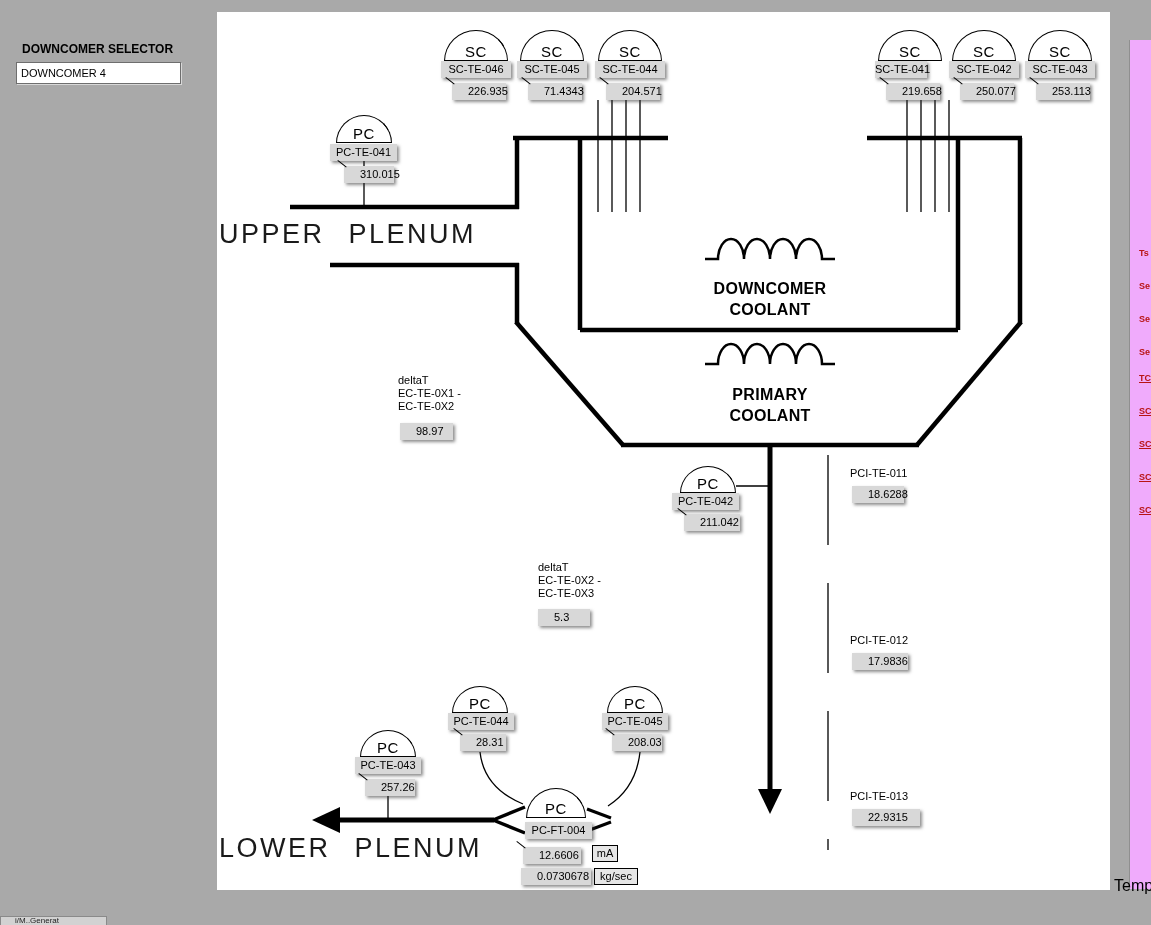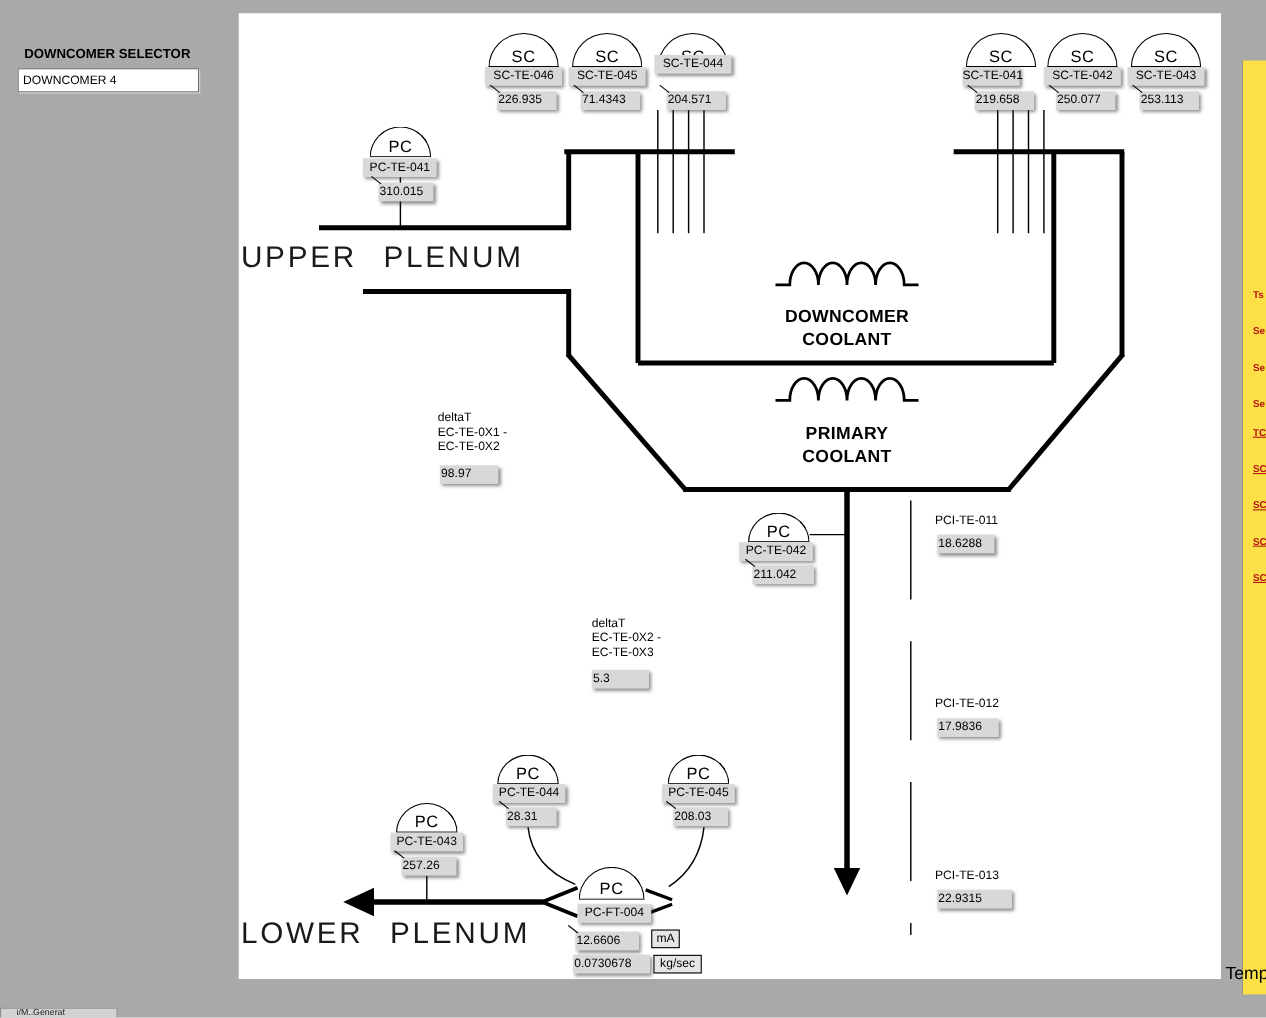--- a/index.html
+++ b/index.html
@@ -7,37 +7,37 @@
   body{background:#a9a9a9;font-family:"Liberation Sans",sans-serif;position:relative;color:#000}
   #canvas{position:absolute;left:217px;top:12px;width:893px;height:878px;background:#ffffff}
   #pipes{position:absolute;left:0;top:0;z-index:1}
   .sensor{position:absolute;z-index:3}
   .dome{position:absolute;left:0;top:0;border:1.5px solid #000;border-radius:50% 50% 0 0/100% 100% 0 0;
         background:#fff;display:flex;align-items:flex-end;justify-content:center;
         font-size:15px;letter-spacing:.5px;z-index:3}
   .gbox{position:absolute;background:#d8d8d8;box-shadow:2px 2px 3px rgba(50,50,50,.55);
         font-size:11px;height:17px;line-height:17px;white-space:nowrap;z-index:4}
   .tag{text-align:center}
-  .val{text-align:left;padding-left:1px}
+  .val{text-align:left;padding-left:16px}
   .tk::before{content:"";position:absolute;left:-6px;top:-6px;width:11px;height:11px;
         border-top:1.5px solid #000;transform:rotate(38deg);transform-origin:0 0}
   .ubox{position:absolute;background:#e6e6e6;border:1px solid #000;font-size:11px;height:17px;
         line-height:15px;text-align:center;z-index:4}
   .pci{position:absolute;font-size:11px;z-index:3}
   .pci-tag{white-space:nowrap}
   .deltat{position:absolute;font-size:11px;line-height:13px;z-index:3;white-space:nowrap}
   .plenum-label{position:absolute;font-size:27px;letter-spacing:2.5px;word-spacing:14px;
         color:#1a1a1a;z-index:2;white-space:nowrap}
   .hx-label{position:absolute;width:166px;text-align:center;font-size:16px;font-weight:bold;
         line-height:21px;letter-spacing:.3px;z-index:2}
   #selector-label{position:absolute;left:22px;top:42px;font-size:12px;font-weight:bold}
   #selector-input{position:absolute;left:16px;top:62px;width:165px;height:22px;background:#fff;
         border:1px solid #6e6e6e;box-shadow:1px 1px 0 rgba(255,255,255,.55);
         font-size:11px;line-height:20px;padding-left:4px;cursor:pointer}
-  #right-strip{position:absolute;left:1129px;top:55px;width:22px;height:849px;background:#fde047;
+  #right-strip{position:absolute;left:1129px;top:40px;width:22px;height:849px;background:#f0abfc;
         border-left:1px solid #8f8f8f;overflow:hidden}
   .red-frag{position:absolute;left:9px;font-size:9px;font-weight:bold;color:#b81414;line-height:11px;white-space:pre}
   .red-frag.links div{text-decoration:underline}
   #footer-right{position:absolute;left:1114px;top:877px;font-size:16px;white-space:nowrap}
   #bottom-tab{position:absolute;left:0;top:916px;width:107px;height:9px;background:#d2d2d2;
         border:1px solid #8a8a8a;border-bottom:none;font-size:8px;line-height:8px;color:#222;
         overflow:hidden;padding-left:14px;white-space:nowrap}
 </style>
 </head>
 <body>
@@ -126,21 +126,21 @@
     <div class="dome" style="width:64px;height:31px">
         <span>SC</span>
       </div>
     <div class="gbox tag" style="left:-3px;top:31px;width:70px">SC-TE-045</div>
     <div class="gbox val tk" style="left:8px;top:53px;width:54px">71.4343</div>
   </div>
   <div class="sensor" style="left:381px;top:18px">
     <div class="dome" style="width:64px;height:31px">
         <span>SC</span>
       </div>
-    <div class="gbox tag" style="left:-3px;top:20px;width:70px">SC-TE-044</div>
+    <div class="gbox tag" style="left:-3px;top:31px;width:70px">SC-TE-044</div>
     <div class="gbox val tk" style="left:8px;top:53px;width:54px">204.571</div>
   </div>
 
   <div class="sensor" style="left:661px;top:18px">
     <div class="dome" style="width:64px;height:31px">
         <span>SC</span>
       </div>
     <div class="gbox tag" style="left:-3px;top:31px;width:52px">SC-TE-041</div>
     <div class="gbox val tk" style="left:8px;top:53px;width:54px">219.658</div>
   </div>

